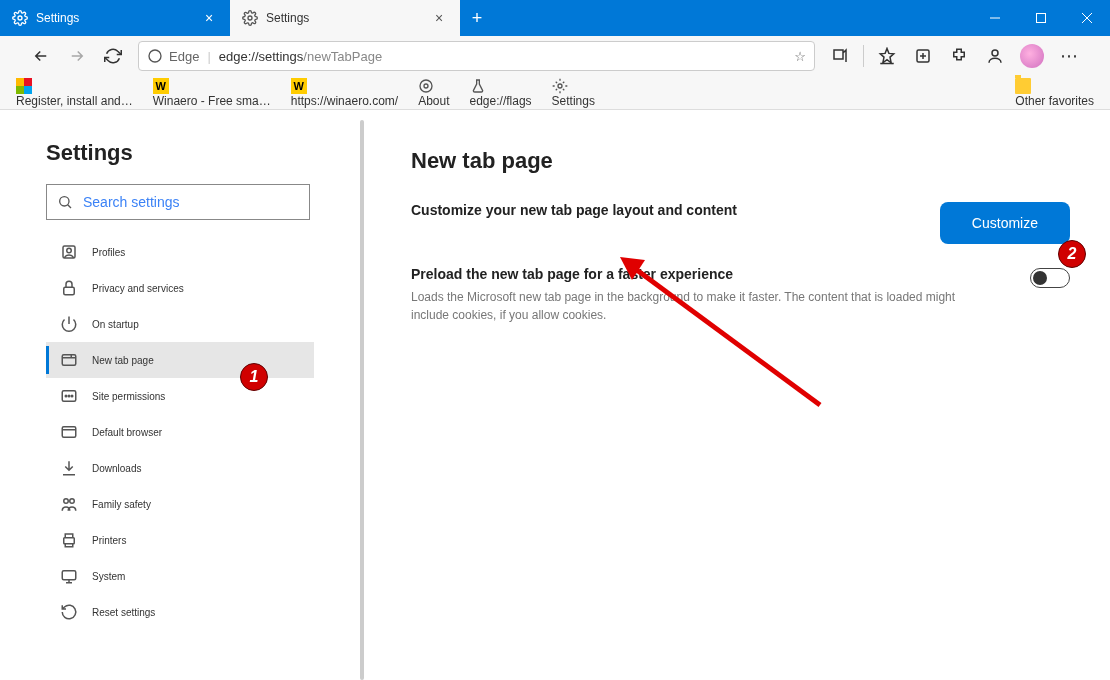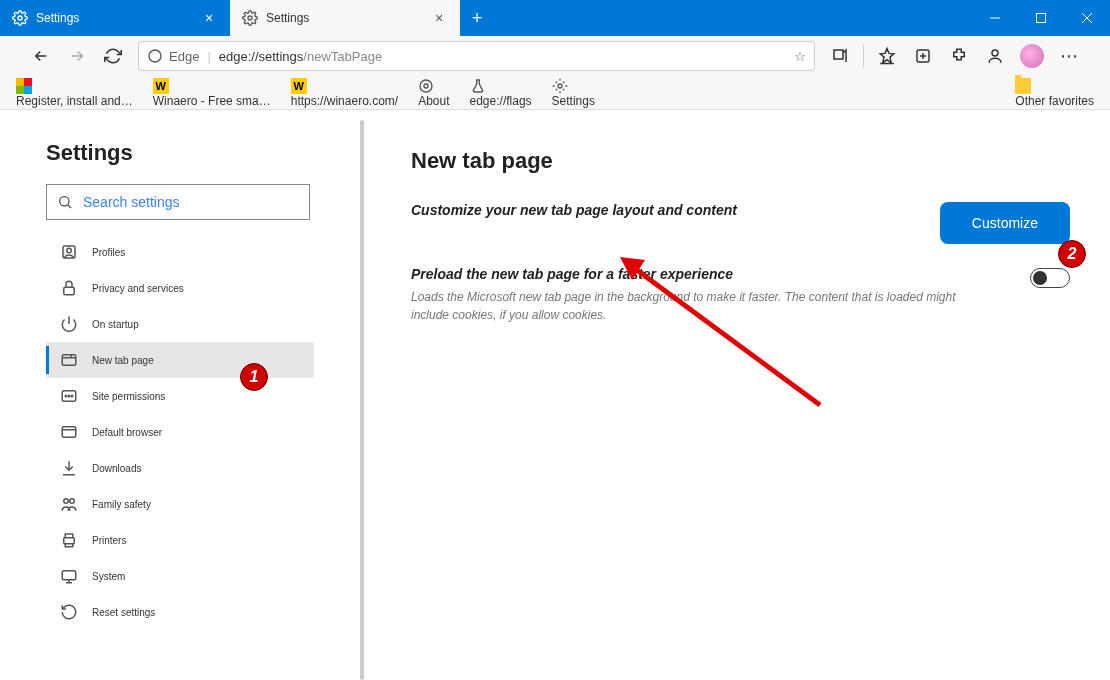--- a/index.html
+++ b/index.html
@@ -48,21 +48,21 @@
   .nav { list-style: none; width: 268px; }
   .nav li { height: 36px; display: flex; align-items: center; padding-left: 14px; gap: 14px; font-size: 10px; color: #333; position: relative; }
   .nav li.sel { background: #e6e6e6; }
   .nav li.sel::before { content: ""; position: absolute; left: 0; top: 4px; bottom: 4px; width: 3px; background: #0078d7; }
   .nav li .nico { width: 18px; height: 18px; color: #555; display: flex; align-items: center; justify-content: center; }
   .sidesep { position: absolute; left: 360px; top: 10px; bottom: 0; width: 4px; background: #ccc; border-radius: 2px; }
 
   .main { flex: 1; padding: 38px 40px 0 56px; position: relative; }
   .main h2 { font-size: 22px; font-weight: 600; color: #222; margin-bottom: 28px; }
   .row { display: flex; align-items: flex-start; gap: 20px; margin-bottom: 22px; }
-  .row .txt { flex: 1; font-style: italic; }
+  .row .txt { flex: 1; }
   .row .title { font-size: 14px; font-weight: 600; color: #222; margin-bottom: 6px; }
   .row .desc { font-size: 12px; color: #777; line-height: 1.5; max-width: 560px; }
   .custbtn { background: #0078d7; color: #fff; border: none; height: 42px; padding: 0 32px; font-size: 14px; border-radius: 8px; }
   .toggle { width: 40px; height: 20px; border: 1px solid #444; border-radius: 10px; position: relative; background: #fff; margin-top: 2px; }
   .toggle::after { content: ""; position: absolute; left: 2px; top: 2px; width: 14px; height: 14px; background: #333; border-radius: 50%; }
 
   
   .badge { position: absolute; width: 28px; height: 28px; background: #d00000; border-radius: 50%; color: #fff; font-weight: bold; font-size: 16px; font-style: italic; display: flex; align-items: center; justify-content: center; border: 1px solid #600000; z-index: 10; }
   .arrow { position: absolute; z-index: 9; }
 </style>

